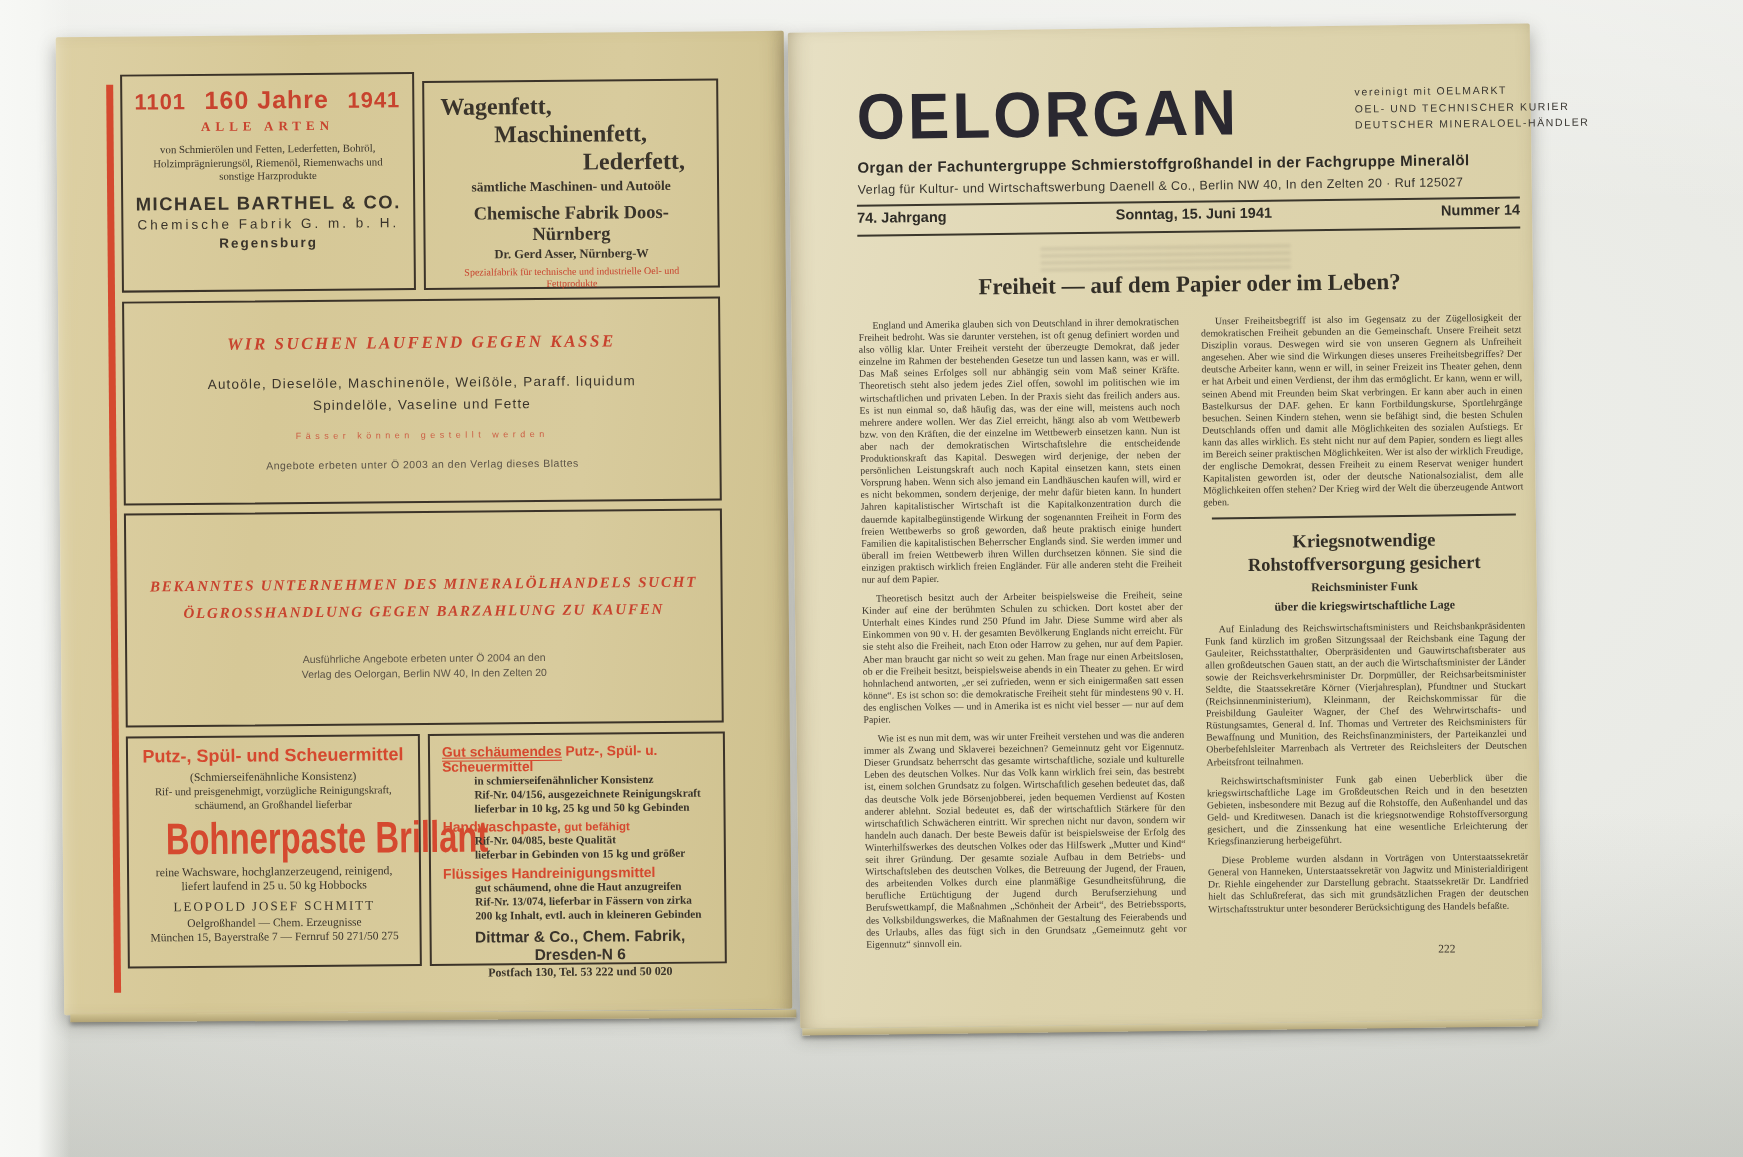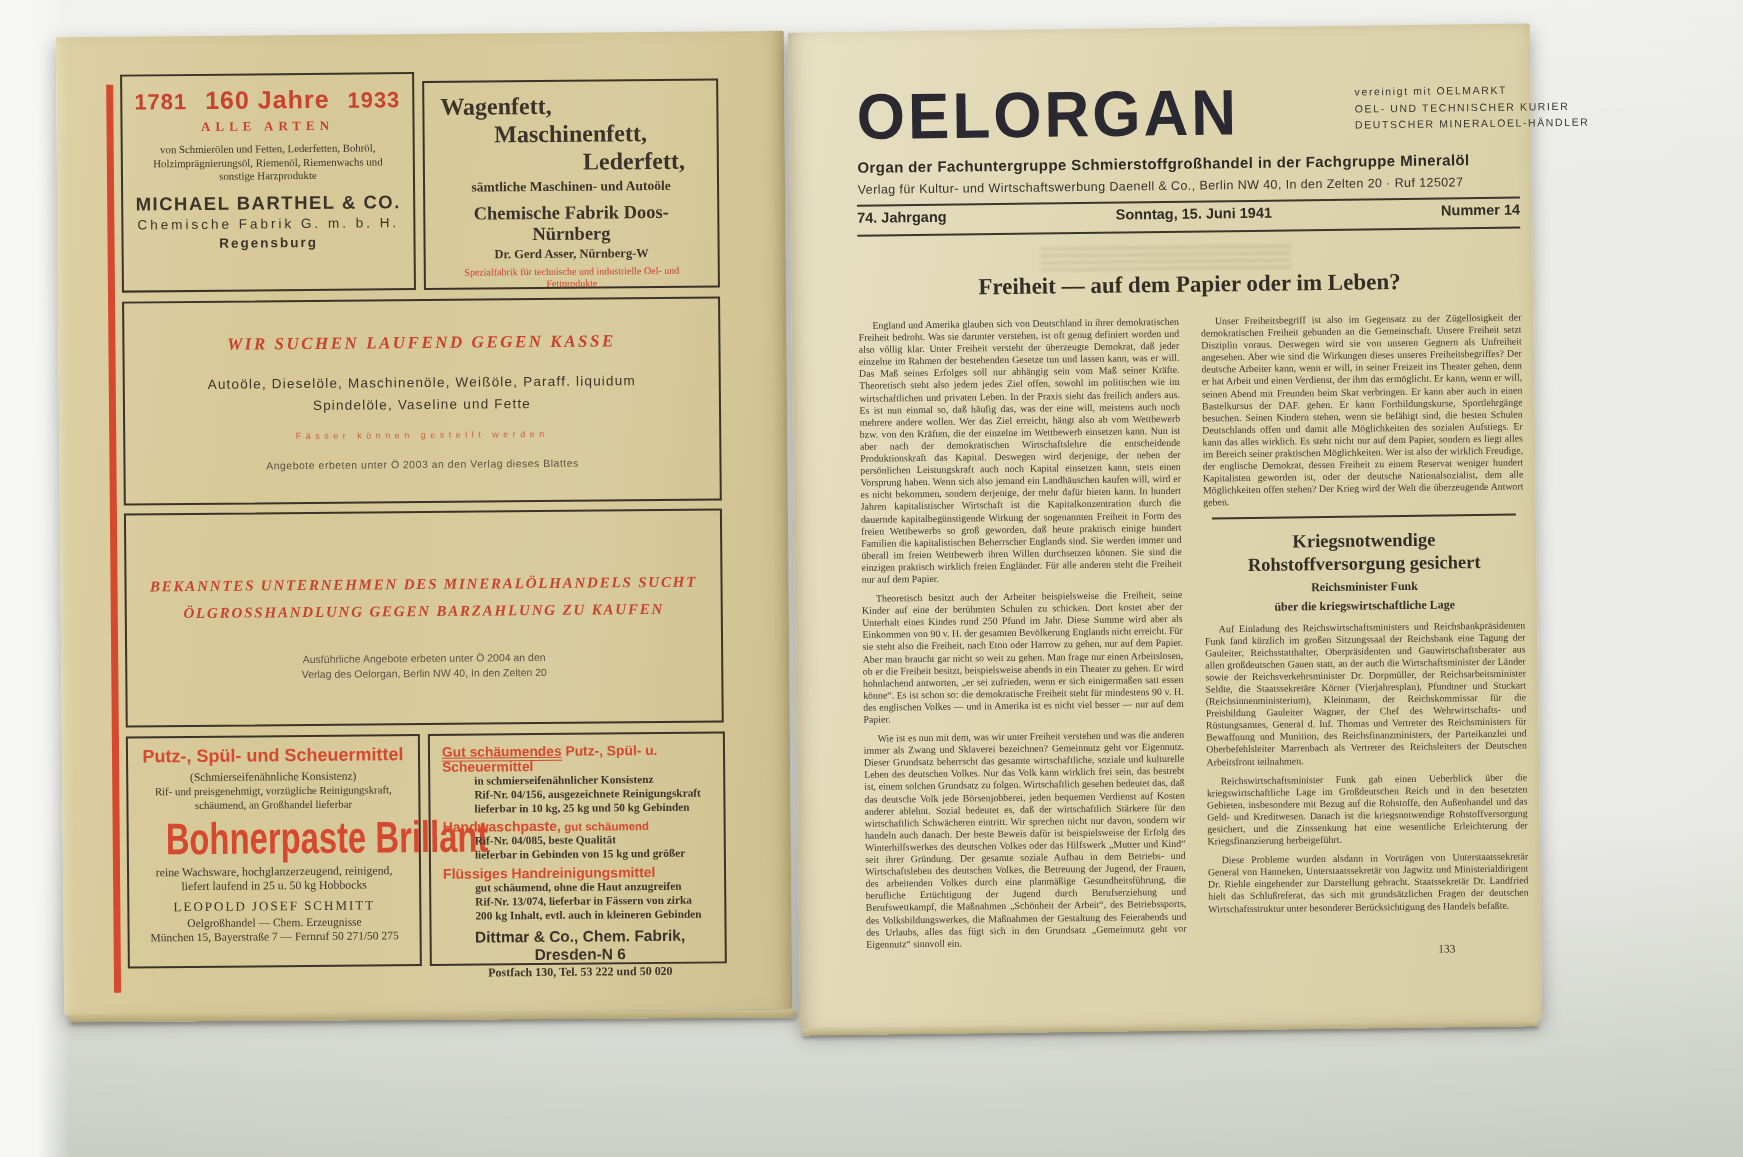--- a/index.html
+++ b/index.html
@@ -96,23 +96,23 @@
 </head>
 <body>
 
 <div class="scene">
 
   <div class="page page-left">
     <div class="red-rule"></div>
 
     <div class="ad ad-barthel">
       <div class="years">
-        <span class="year">1781</span>
+        <span class="year">1101</span>
         <span class="jahre">160 Jahre</span>
-        <span class="year">1933</span>
+        <span class="year">1941</span>
       </div>
       <div class="alle-arten">ALLE ARTEN</div>
       <div class="barthel-body">von Schmierölen und Fetten, Lederfetten, Bohröl, Holzimprägnierungsöl, Riemenöl, Riemenwachs und sonstige Harzprodukte</div>
       <div class="barthel-co">MICHAEL BARTHEL &amp; CO.</div>
       <div class="barthel-type">Chemische Fabrik G. m. b. H.</div>
       <div class="barthel-city">Regensburg</div>
     </div>
 
     <div class="ad ad-doos">
       <div class="doos-l1">Wagenfett,</div>
@@ -149,21 +149,21 @@
       <div class="bril-co">LEOPOLD JOSEF SCHMITT</div>
       <div class="bril-branch">Oelgroßhandel — Chem. Erzeugnisse</div>
       <div class="bril-addr">München 15, Bayerstraße 7  —  Fernruf 50 271/50 275</div>
     </div>
 
     <div class="ad ad-dittmar">
       <div class="dit-h1"><span class="dit-underline">Gut schäumendes</span><span> Putz-, Spül- u. Scheuermittel</span></div>
       <div class="dit-block">in schmierseifenähnlicher Konsistenz</div>
       <div class="dit-block">Rif-Nr. 04/156, ausgezeichnete Reinigungskraft</div>
       <div class="dit-block">lieferbar in 10 kg, 25 kg und 50 kg Gebinden</div>
-      <div class="dit-h2"><span>Handwaschpaste,</span><small> gut schäumend</small></div>
+      <div class="dit-h2"><span>Handwaschpaste,</span><small> gut befähigt</small></div>
       <div class="dit-block">Rif-Nr. 04/085, beste Qualität</div>
       <div class="dit-block">lieferbar in Gebinden von 15 kg und größer</div>
       <div class="dit-h3">Flüssiges Handreinigungsmittel</div>
       <div class="dit-block">gut schäumend, ohne die Haut anzugreifen</div>
       <div class="dit-block">Rif-Nr. 13/074, lieferbar in Fässern von zirka</div>
       <div class="dit-block">200 kg Inhalt, evtl. auch in kleineren Gebinden</div>
       <div class="dit-co">Dittmar &amp; Co., Chem. Fabrik, Dresden-N 6</div>
       <div class="dit-foot">Postfach 130, Tel. 53 222 und 50 020</div>
     </div>
   </div>
@@ -201,16 +201,16 @@
         <div class="a2sub">Reichsminister Funk</div>
         <div class="a2sub">über die kriegswirtschaftliche Lage</div>
         <div class="a2body">
           <p>Auf Einladung des Reichswirtschaftsministers und Reichsbankpräsidenten Funk fand kürzlich im großen Sitzungssaal der Reichsbank eine Tagung der Gauleiter, Reichsstatthalter, Oberpräsidenten und Gauwirtschaftsberater aus allen großdeutschen Gauen statt, an der auch die Wirtschaftsminister der Länder sowie der Reichsverkehrsminister Dr. Dorpmüller, der Reichsarbeitsminister Seldte, die Staatssekretäre Körner (Vierjahresplan), Pfundtner und Stuckart (Reichsinnenministerium), Kleinmann, der Reichskommissar für die Preisbildung Gauleiter Wagner, der Chef des Wehrwirtschafts- und Rüstungsamtes, General d. Inf. Thomas und Vertreter des Reichsministers für Bewaffnung und Munition, des Reichsfinanzministers, der Parteikanzlei und Oberbefehlsleiter Marrenbach als Vertreter des Reichsleiters der Deutschen Arbeitsfront teilnahmen.</p>
           <p>Reichswirtschaftsminister Funk gab einen Ueberblick über die kriegswirtschaftliche Lage im Großdeutschen Reich und in den besetzten Gebieten, insbesondere mit Bezug auf die Rohstoffe, den Außenhandel und das Geld- und Kreditwesen. Danach ist die kriegsnotwendige Rohstoffversorgung gesichert, und die Zinssenkung hat eine wesentliche Erleichterung der Kriegsfinanzierung herbeigeführt.</p>
           <p>Diese Probleme wurden alsdann in Vorträgen von Unterstaatssekretär General von Hanneken, Unterstaatssekretär von Jagwitz und Ministerialdirigent Dr. Riehle eingehender zur Darstellung gebracht. Staatssekretär Dr. Landfried hielt das Schlußreferat, das sich mit grundsätzlichen Fragen der deutschen Wirtschaftsstruktur unter besonderer Berücksichtigung des Handels befaßte.</p>
         </div>
       </div>
     </div>
 
-    <div class="pageno">133</div>
+    <div class="pageno">222</div>
   </div>
 
 </div>
 
 </body></html>

